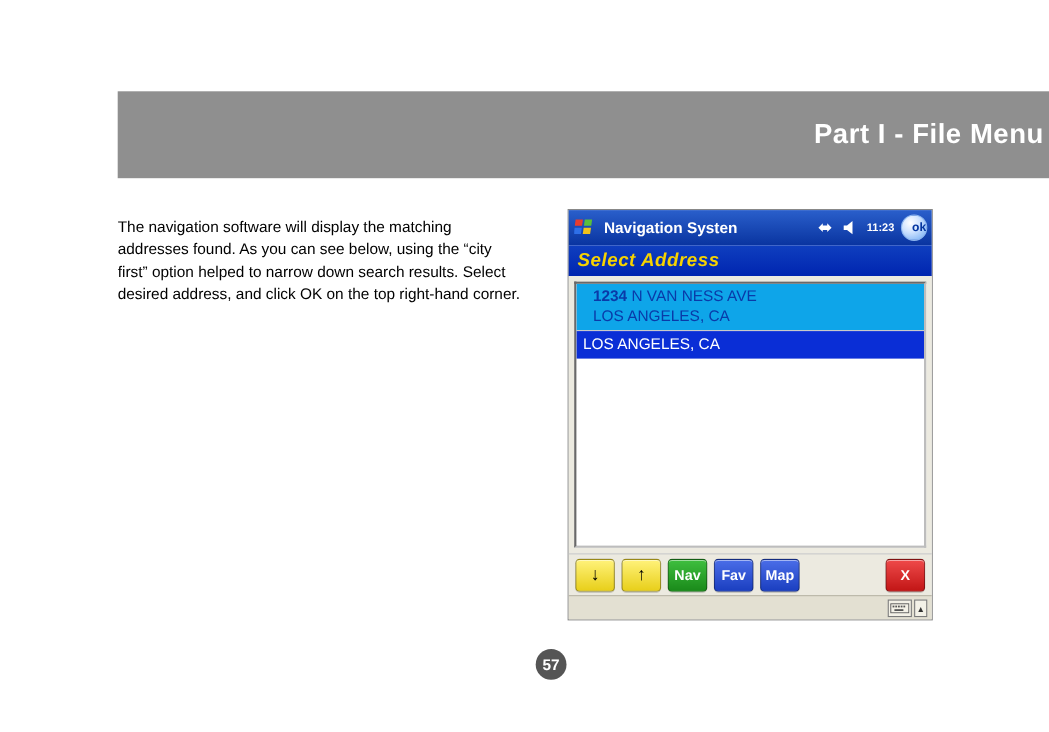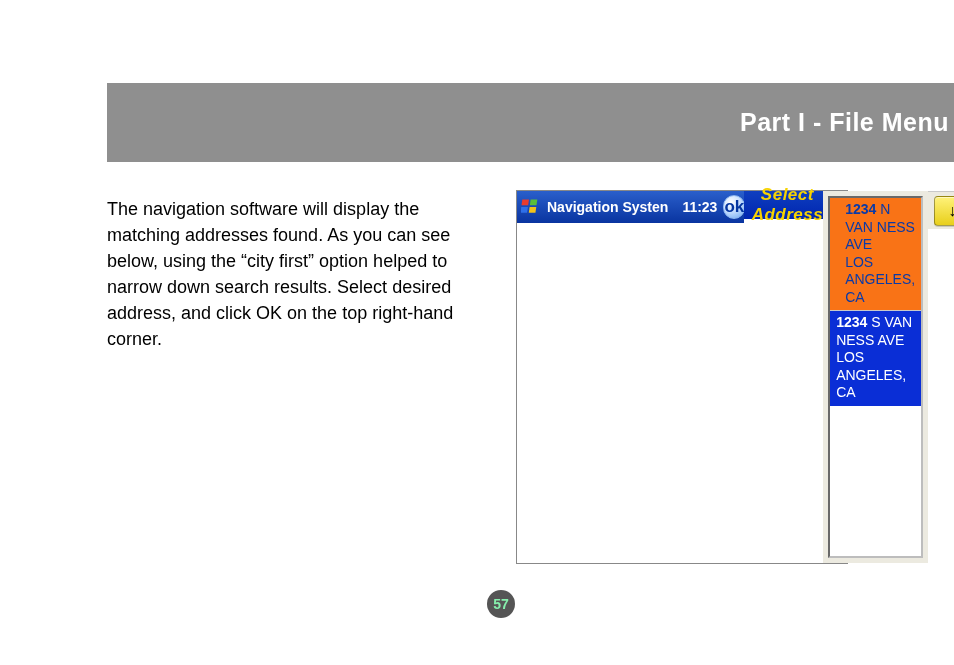--- a/index.html
+++ b/index.html
@@ -25,55 +25,55 @@
     font-weight: bold;
     letter-spacing: 0.5px;
   }
 
   
   .body-text {
     position: absolute;
     top: 196px;
     left: 107px;
     width: 370px;
-    font-size: 18px;
+    font-size: 14px;
     color: #000;
     line-height: 1.45;
   }
 
   
   .page-number-wrap {
     position: absolute;
     left: 487px;
     top: 590px;
     width: 28px;
     height: 28px;
     border-radius: 50%;
     background: #555;
     display: flex;
     align-items: center;
     justify-content: center;
   }
   .page-number {
-    color: #86efac;
+    color: #ffffff;
     font-size: 14px;
     font-weight: bold;
   }
 
   
   .device {
     position: absolute;
     top: 190px;
     left: 516px;
     width: 332px;
     height: 374px;
     border: 1px solid #888;
     background: #fff;
     display: flex;
-    flex-direction: row;
+    flex-direction: column;
   }
 
   
   .titlebar {
     height: 32px;
     background: linear-gradient(to bottom, #2a5fcb, #0934a0);
     display: flex;
     align-items: center;
     padding: 0 4px;
     color: #fff;
@@ -82,27 +82,27 @@
   }
   .start-flag {
     width: 22px; height: 22px;
     margin-right: 6px;
     display: flex; align-items: center; justify-content: center;
   }
   .start-flag svg { width: 20px; height: 20px; }
   .titlebar-title { flex: 0 0 auto; margin-right: 4px; }
   .titlebar-spacer { flex: 1 1 auto; }
   .conn-icon, .vol-icon { width: 20px; height: 20px; display: flex; align-items: center; justify-content: center; margin: 0 2px; }
-  .clock { font-size: 14px; font-weight: bold; margin: 0 6px 0 2px; }
+  .clock { font-size: 10px; font-weight: bold; margin: 0 6px 0 2px; }
   .ok-btn {
     width: 24px; height: 24px; border-radius: 12px;
     background: radial-gradient(circle at 35% 30%, #fff, #cfe3ff 40%, #6aa7f2 100%);
     border: 1px solid #8fb7ef;
-    display: flex; align-items: center; justify-content: center;
-    color: #0536a0; font-size: 17px; font-weight: bold;
+    display: flex; align-items: center; justify-content: flex-end;
+    color: #0536a0; font-size: 11px; font-weight: bold;
   }
 
   
   .subheader {
     height: 28px;
     background: linear-gradient(to bottom, #0f3fbf, #0025b0);
     display: flex; align-items: center;
     padding-left: 8px;
     color: #f7d300;
     font-size: 17px;
@@ -125,21 +125,21 @@
     border: 2px inset #bdbdbd;
     overflow: hidden;
   }
   .list-item {
     padding: 3px 6px 4px 6px;
     font-size: 14px;
     line-height: 1.25;
     border-bottom: 0;
   }
   .list-item .line1 .hn { font-weight: bold; }
-  .list-item.unselected { color: #0a3aa8; background: #f97316; border-bottom: 1px solid #c9c9c9; padding-left: 15px; }
+  .list-item.unselected { color: #0a3aa8; background: #0ea5e9; border-bottom: 1px solid #c9c9c9; padding-left: 15px; }
   .list-item.selected { color: #fff; background: #0a2ed6; }
   .list-item .line2 { }
 
   
   .bottombar {
     height: 38px;
     background: #eceae0;
     border-top: 1px solid #c9c9c9;
     display: flex;
     align-items: center;
@@ -148,21 +148,21 @@
   }
   .tool-btn {
     width: 36px; height: 30px;
     border-radius: 4px;
     border: 1px solid rgba(0,0,0,0.35);
     display: flex; align-items: center; justify-content: center;
     color: #fff; font-weight: bold; font-size: 13px;
     box-shadow: inset 0 1px 0 rgba(255,255,255,0.5), 0 1px 0 rgba(0,0,0,0.15);
   }
   .btn-yellow { background: linear-gradient(to bottom, #fff27a, #e8cf1a); color: #000; }
-  .btn-green  { background: linear-gradient(to bottom, #3fbf3f, #1a8a1a); margin-left: 40px; }
+  .btn-green  { background: linear-gradient(to bottom, #3fbf3f, #1a8a1a); }
   .btn-blue   { background: linear-gradient(to bottom, #4a6de8, #1b3fc0); }
   .btn-red    { background: linear-gradient(to bottom, #ef4a4a, #c21616); }
   .tool-spacer { flex: 1 1 auto; }
 
   
   .sysbar {
     height: 22px;
     background: #e3e0d2;
     border-top: 1px solid #b8b5a7;
     display: flex;
@@ -235,23 +235,20 @@
 
     <div class="list-area">
       <div class="list-box">
         <div class="list-item unselected">
           <div class="line1">
             <span class="hn">1234</span><span> N VAN NESS AVE</span>
           </div>
           <div class="line2">LOS ANGELES, CA</div>
         </div>
         <div class="list-item selected">
-          <div class="line1">
-            <span class="hn">1234</span><span> S VAN NESS AVE</span>
-          </div>
           <div class="line2">LOS ANGELES, CA</div>
         </div>
       </div>
     </div>
 
     <div class="bottombar">
       <div class="tool-btn btn-yellow">
         <span class="arrow">↓</span>
       </div>
       <div class="tool-btn btn-yellow">

